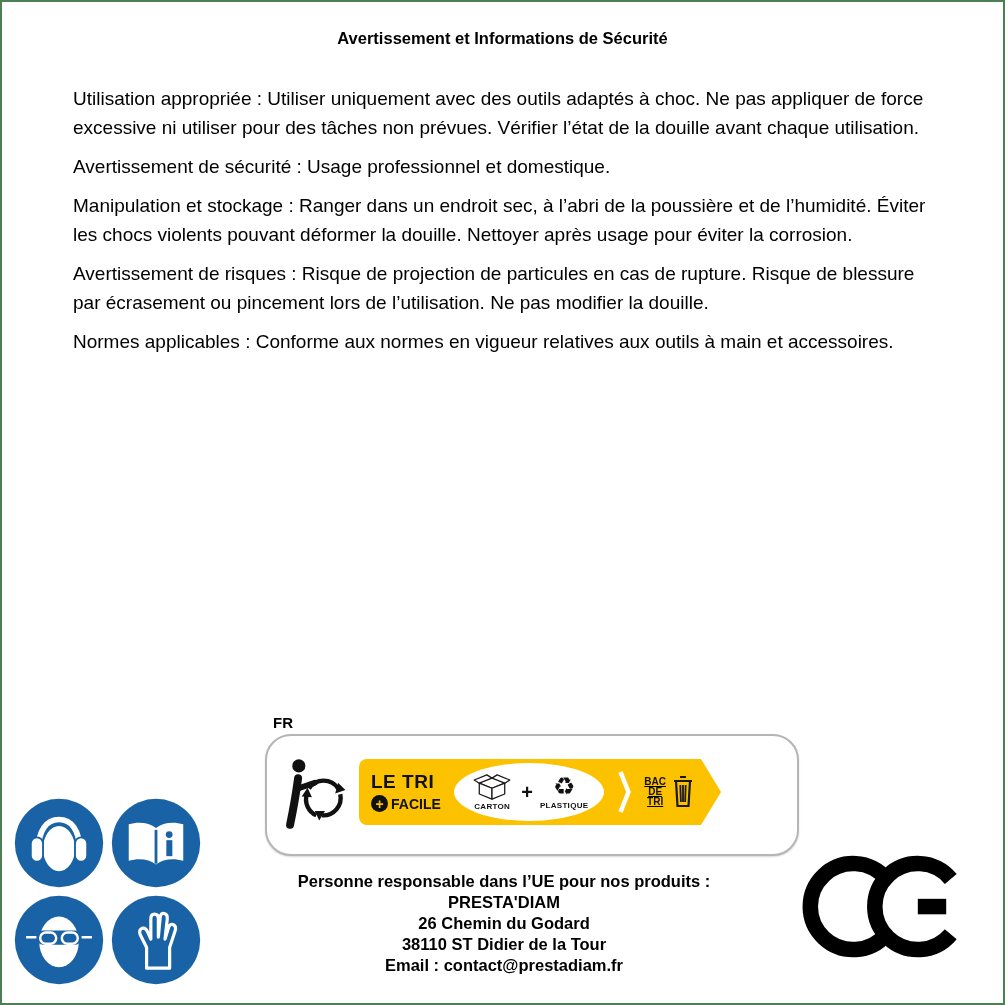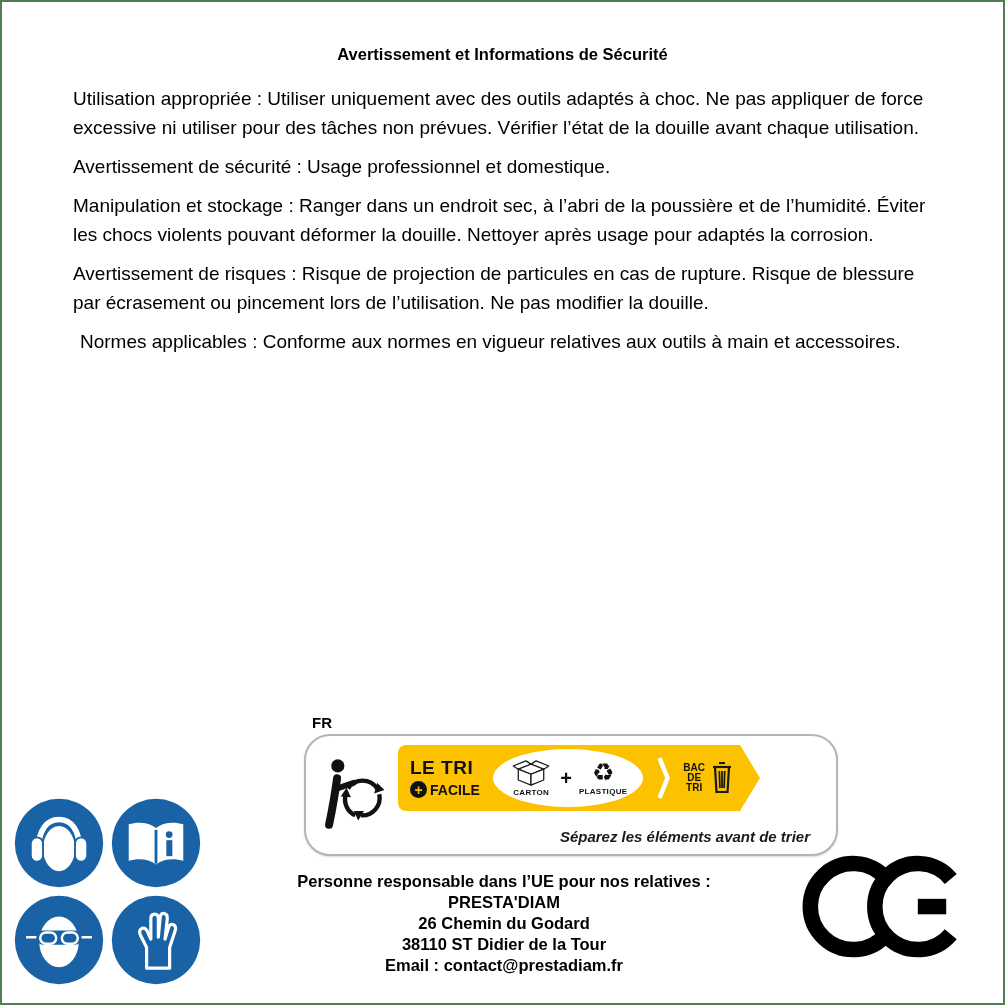--- a/index.html
+++ b/index.html
@@ -3,47 +3,47 @@
 <meta charset="utf-8">
 <style>
   html,body{margin:0;padding:0;background:#fff;}
   .page{
     position:relative;width:1005px;height:1005px;box-sizing:border-box;
     border:2px solid #4c7f54;background:#fff;color:#000;
     font-family:"Liberation Sans",sans-serif;overflow:hidden;
   }
   .title{
     position:absolute;top:27px;left:0;right:0;text-align:center;
-    font-size:16.5px;font-weight:bold;margin:16px;
+    font-size:16.5px;font-weight:bold;margin:0;
   }
   .body-text{
     position:absolute;top:82px;left:71px;width:864px;
     font-size:19px;line-height:29px;
   }
   .body-text p{margin:0 0 10px 0;}
-  .body-text p.gap-lg{margin-top:9px;margin-left:7px;}
+  .body-text p.gap-lg{margin-top:9px;}
 
   
   .sign-grid{
     position:absolute;left:10px;top:794px;
     display:grid;grid-template-columns:94px 94px;grid-auto-rows:94px;gap:3px;
   }
   .sign-grid svg{width:94px;height:94px;display:block;}
 
   
-  .infotri{position:absolute;left:263px;top:712px;width:534px;margin-left:39px;}
+  .infotri{position:absolute;left:263px;top:712px;width:534px;}
   .fr-label{font-weight:bold;font-size:15px;margin:0 0 3px 8px;}
   .tri-card{
     position:relative;height:122px;background:#fff;
     border:2px solid #b5b5b5;border-radius:26px;box-sizing:border-box;
     box-shadow:0 1px 2px rgba(0,0,0,0.15);
   }
   .triman{position:absolute;left:10px;top:10px;width:80px;height:98px;}
   .band{
-    position:absolute;left:92px;top:9px;width:362px;height:66px;
+    position:absolute;left:92px;top:23px;width:362px;height:66px;
     background:#fcc200;border-radius:8px;
     clip-path:polygon(0 0,calc(100% - 20px) 0,100% 50%,calc(100% - 20px) 100%,0 100%);
     display:flex;align-items:center;justify-content:space-between;
     padding:0 26px 0 12px;box-sizing:border-box;
   }
   .tri-headline{line-height:1;color:#111;}
   .tri-headline .t1{font-size:19px;font-weight:bold;letter-spacing:0.5px;}
   .tri-headline .t2{display:flex;align-items:center;gap:3px;margin-top:4px;}
   .plus-badge{
     width:17px;height:17px;border-radius:50%;background:#111;color:#fcc200;
@@ -52,21 +52,21 @@
   }
   .t2-text{font-size:14px;font-weight:bold;}
   .lens{
     width:150px;height:58px;background:#fff;border-radius:50%;
     display:flex;align-items:center;justify-content:center;gap:7px;flex-shrink:0;
   }
   .material{display:flex;flex-direction:column;align-items:center;line-height:1;}
   .mat-label{font-size:8px;font-weight:bold;letter-spacing:0.3px;margin-top:2px;color:#111;}
   .lens-plus{font-size:20px;font-weight:bold;color:#111;}
   .recycle-glyph{font-family:"DejaVu Sans",sans-serif;font-size:25px;line-height:26px;color:#111;}
-  .bac{display:flex;align-items:center;gap:5px;}
+  .bac{display:flex;align-items:center;gap:5px;text-decoration:underline;}
   .bac-text{font-size:10px;font-weight:bold;line-height:10px;text-align:center;color:#111;}
   .separez{
     position:absolute;right:26px;bottom:9px;
     font-style:italic;font-weight:bold;font-size:15px;color:#1a1a1a;
   }
 
   
   .contact{
     position:absolute;left:263px;top:869px;width:478px;text-align:center;
     font-weight:bold;font-size:16.5px;line-height:21px;
@@ -78,21 +78,21 @@
 </head>
 <body>
 
 <div class="page">
 
   <h1 class="title">Avertissement et Informations de Sécurité</h1>
 
   <div class="body-text">
     <p>Utilisation appropriée : Utiliser uniquement avec des outils adaptés à choc. Ne pas appliquer de force excessive ni utiliser pour des tâches non prévues. Vérifier l’état de la douille avant chaque utilisation.</p>
     <p>Avertissement de sécurité : Usage professionnel et domestique.</p>
-    <p>Manipulation et stockage : Ranger dans un endroit sec, à l’abri de la poussière et de l’humidité. Éviter les chocs violents pouvant déformer la douille. Nettoyer après usage pour adaptés la corrosion.</p>
+    <p>Manipulation et stockage : Ranger dans un endroit sec, à l’abri de la poussière et de l’humidité. Éviter les chocs violents pouvant déformer la douille. Nettoyer après usage pour éviter la corrosion.</p>
     <p>Avertissement de risques : Risque de projection de particules en cas de rupture. Risque de blessure par écrasement ou pincement lors de l’utilisation. Ne pas modifier la douille.</p>
     <p class="gap-lg">Normes applicables : Conforme aux normes en vigueur relatives aux outils à main et accessoires.</p>
   </div>
 
   <div class="sign-grid">
     <svg viewBox="0 0 100 100">
       <circle cx="50" cy="50" r="47" fill="#1862a5"></circle>
       <ellipse cx="50" cy="56" rx="17" ry="24" fill="#fff"></ellipse>
       <path d="M28 58 C28 36 37 25 50 25 C63 25 72 36 72 58" fill="none" stroke="#fff" stroke-width="6"></path>
       <rect x="20" y="44" width="13" height="26" rx="6.5" fill="#fff" stroke="#1862a5" stroke-width="2"></rect>
@@ -181,26 +181,25 @@
             <g fill="none" stroke="#1a1a1a" stroke-width="2.2">
               <path d="M9 3 L15 3"></path>
               <path d="M3 7 L21 7"></path>
               <path d="M5 7 L6.5 32 L17.5 32 L19 7"></path>
               <path d="M9.3 11 L9.9 28 M12 11 L12 28 M14.7 11 L14.1 28" stroke-width="1.8"></path>
             </g>
           </svg>
         </div>
       </div>
 
-      <div class="separez">Séparez les éléments avant de trier</div>
     </div>
   </div>
 
   <div class="contact">
-    <div>Personne responsable dans l’UE pour nos relatives :</div>
+    <div>Personne responsable dans l’UE pour nos produits :</div>
     <div>PRESTA'DIAM</div>
     <div>26 Chemin du Godard</div>
     <div>38110 ST Didier de la Tour</div>
     <div>Email : contact@prestadiam.fr</div>
   </div>
 
   <svg class="ce-mark" viewBox="0 0 200 125">
     <g fill="none" stroke="#000" stroke-width="18">
       <path d="M 100.3 29.9 A 50 50 0 1 0 100.3 94.1"></path>
       <path d="M 175.3 29.9 A 50 50 0 1 0 175.3 94.1"></path>

